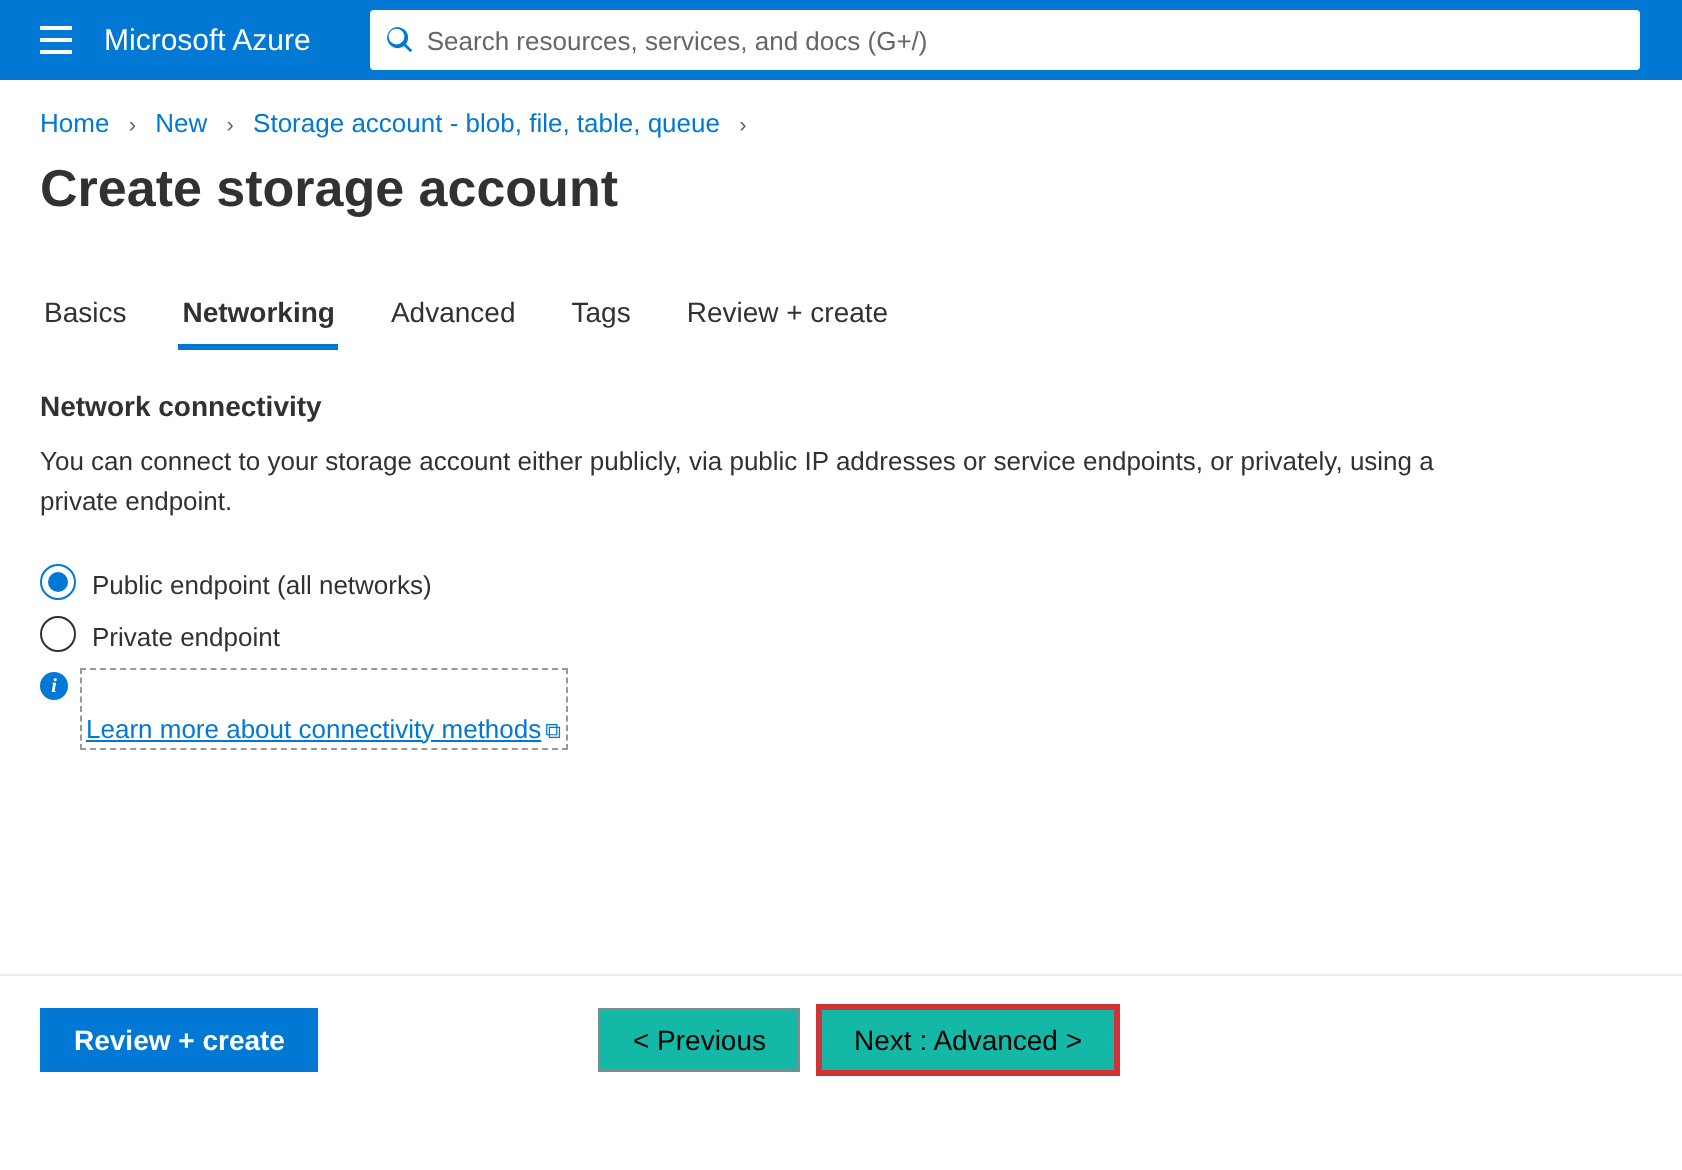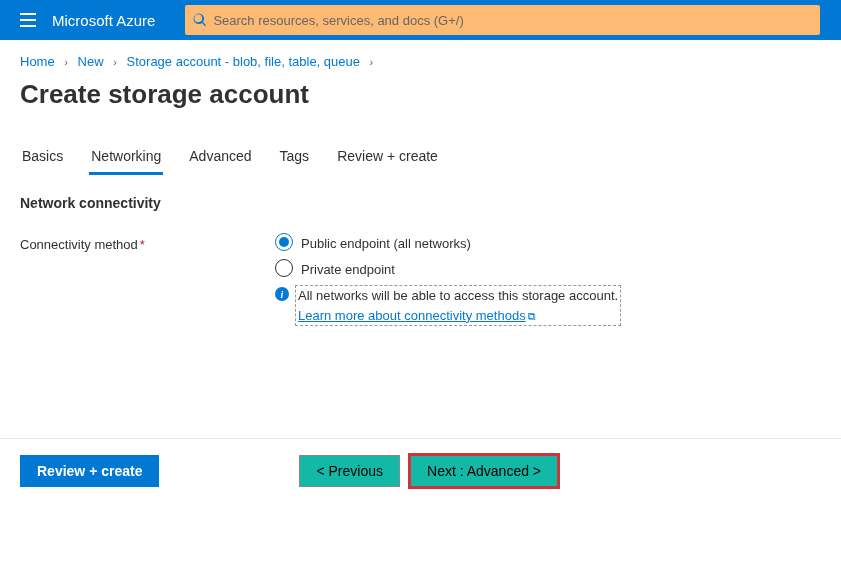--- a/index.html
+++ b/index.html
@@ -30,21 +30,21 @@
       color: #fff;
       font-weight: 400;
       font-size: 15px;
       margin-left: 4px;
       margin-right: 30px;
     }
     .search-bar {
       flex: 1;
       max-width: 635px;
       height: 30px;
-      background: #fdba74;
+      background: #ffffff;
       border: none;
       border-radius: 2px;
       display: flex;
       align-items: center;
       padding: 0 8px;
     }
     .search-bar svg { fill: #0078d4; margin-right: 6px; }
     .search-bar input {
       flex: 1;
       border: none;
@@ -77,21 +77,21 @@
       border-bottom: none;
     }
     .tab {
       padding: 8px 2px;
       font-size: 14px;
       color: #323130;
       cursor: pointer;
       border-bottom: 3px solid transparent;
     }
     .tab.active {
-      font-weight: 400;
+      font-weight: 700;
       border-bottom: 3px solid #0078d4;
     }
     .section {
       padding: 20px 36px 0 20px;
     }
     .section-heading {
       font-weight: 600;
       font-size: 14px;
       margin-bottom: 10px;
     }
@@ -234,39 +234,37 @@
 <div class="tabs">
   <div class="tab">Basics</div>
   <div class="tab active">Networking</div>
   <div class="tab">Advanced</div>
   <div class="tab">Tags</div>
   <div class="tab">Review + create</div>
 </div>
 
 <div class="section">
   <div class="section-heading">Network connectivity</div>
+  <div class="section-desc">You can connect to your storage account either publicly, via public IP addresses or service endpoints, or privately, using a private endpoint.</div>
 </div>
 
 <div class="form-row">
-  <div class="form-label">
-    <span>Connectivity method</span><span class="req">*</span>
-  </div>
   <div class="radio-group">
     <div class="radio-item selected">
       <span class="radio-circle"></span>
       <span>Public endpoint (all networks)</span>
     </div>
     <div class="radio-item">
       <span class="radio-circle"></span>
       <span>Private endpoint</span>
     </div>
     <div class="info-block">
       <span class="info-icon">i</span>
       <span class="info-text">
-        <span>All networks will be able to access this storage account.</span><br>
+        <br>
         <a class="info-link">Learn more about connectivity methods</a><span class="ext-icon">⧉</span>
       </span>
     </div>
   </div>
 </div>
 
 <div class="footer">
   <button class="btn btn-primary">Review + create</button>
   <div class="spacer"></div>
   <button class="btn">&lt; Previous</button>

